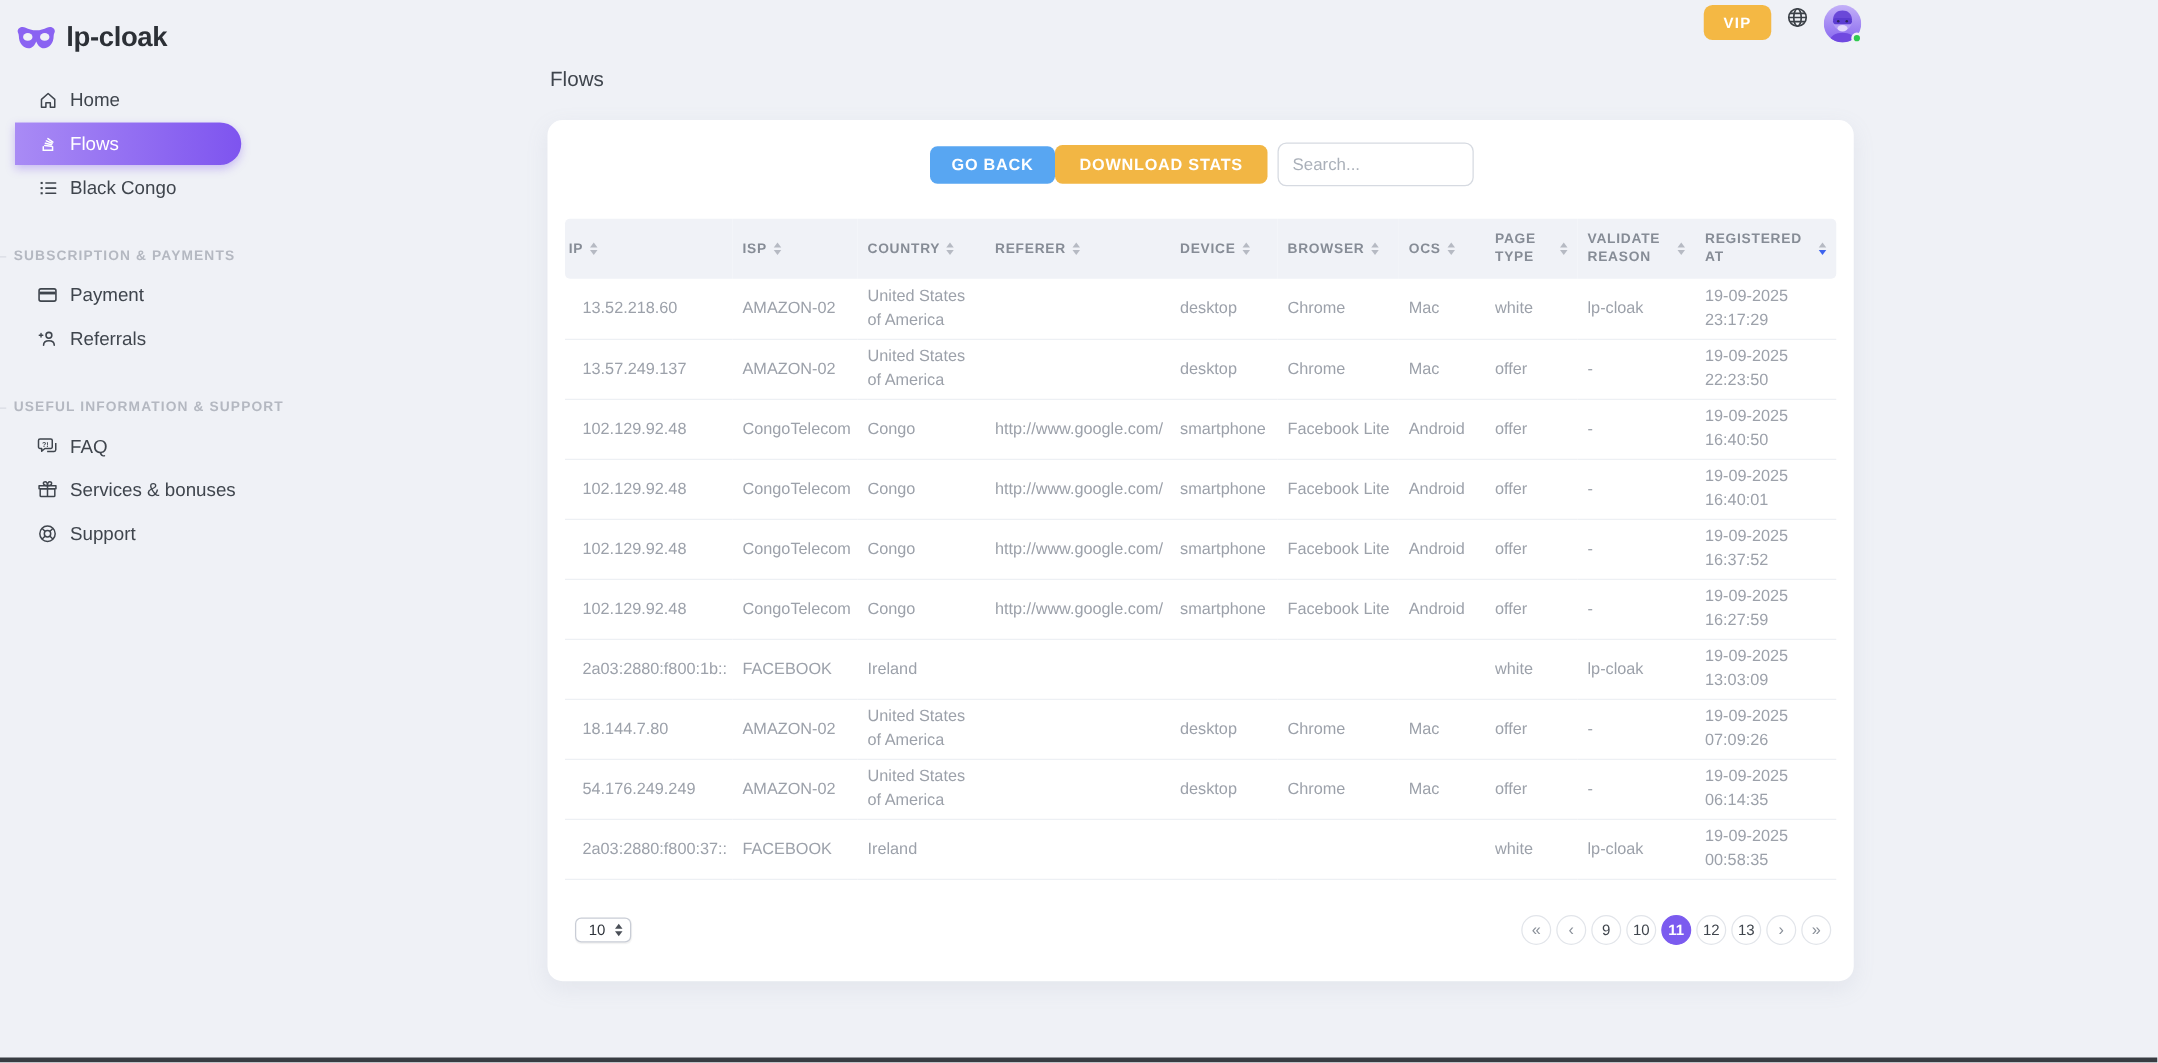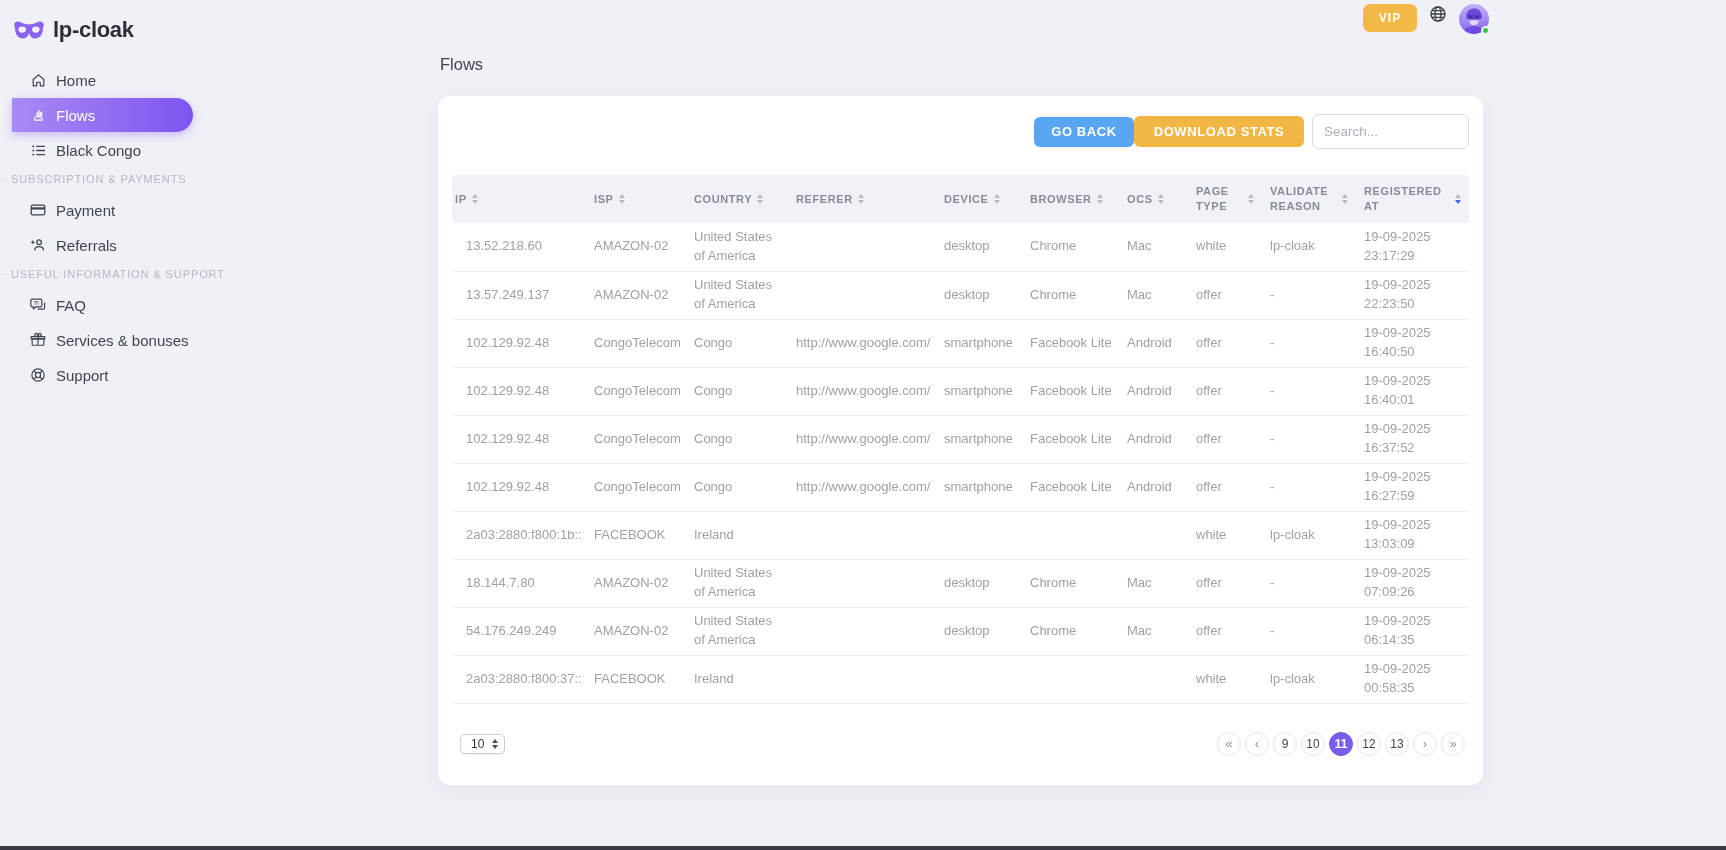--- a/index.html
+++ b/index.html
@@ -9,41 +9,41 @@
   
   .sidebar { position:absolute; left:0; top:0; width:200px; height:100%; }
   .brand { display:flex; align-items:center; gap:8px; padding:12px 0 0 13px; height:48px; cursor:pointer; }
   .brand-name { font-size:22px; font-weight:800; color:#2c3036; letter-spacing:-0.3px; }
   .nav { padding-top:14px; }
   .nav-item { width:181px; height:34px; display:flex; align-items:center; padding-left:17px; margin:1px 12px;
               border-radius:0 17px 17px 0; cursor:pointer; color:#3f454d; font-size:15px; }
   .nav-item .ico { width:18px; height:18px; margin-right:9px; display:flex; align-items:center; justify-content:center; }
   .nav-item.active { background:linear-gradient(90deg,#a98bf5,#7e54ef); color:#fff; font-weight:500;
                      box-shadow:0 3px 8px rgba(126,84,239,.35); }
-  .side-section { display:flex; align-items:center; gap:6px; margin:6px 0 8px 0; color:#b4b8c1;
-                  font-size:11px; font-weight:400; letter-spacing:.9px; white-space:nowrap; }
+  .side-section { display:flex; align-items:center; gap:6px; margin:32px 0 8px 0; color:#b4b8c1;
+                  font-size:11px; font-weight:700; letter-spacing:.9px; white-space:nowrap; }
   .side-section::before { content:""; width:5px; height:1px; background:#d9dce3; flex:0 0 auto; }
   .side-section::after { content:""; flex:1; height:1px; background:#dfe2e8; margin-right:14px; }
 
   
   .top-right { position:absolute; left:1363px; top:4px; display:flex; gap:11px; }
   .vip-btn { width:54px; height:28px; border:none; border-radius:7px; background:#f4b844; color:#fff;
              font-family:inherit; font-size:12px; font-weight:700; letter-spacing:1px; cursor:pointer; }
   .globe { width:20px; height:20px; cursor:pointer; display:flex; }
   .avatar-wrap { position:relative; width:30px; height:30px; cursor:pointer; }
   .avatar-wrap svg { border-radius:50%; display:block; }
   .status-dot { position:absolute; right:-1px; bottom:-1px; width:9px; height:9px; border-radius:50%;
                 background:#2fc94f; border:2px solid #eff1f6; }
 
   
   .page-title { position:absolute; left:440px; top:55px; font-size:16.5px; font-weight:500; color:#3f454d; }
   .card { position:absolute; left:438px; top:96px; width:1045px; height:689px; background:#fff;
           border-radius:12px; box-shadow:0 6px 18px rgba(140,145,170,.12); padding:18px 14px 0 14px; }
 
-  .toolbar { display:flex; align-items:center; justify-content:flex-end; height:35px; margin-bottom:26px; }
+  .toolbar { display:flex; align-items:center; justify-content:center; height:35px; margin-bottom:26px; }
   .btn { border:none; border-radius:6px; color:#fff; font-family:inherit; font-size:13px; font-weight:700;
          letter-spacing:.6px; cursor:pointer; }
   .btn-blue { background:#58a6f2; width:100px; height:30px; margin-left:2px; }
   .btn-orange { background:#f2b644; width:170px; height:31px; }
   .tb-right { display:flex; align-items:center; gap:8px; }
   .search { width:157px; height:35px; border:1px solid #d6dae1; border-radius:7px; padding:0 11px;
             font-family:inherit; font-size:13.5px; color:#3f454d; outline:none; background:#fff; }
   .search::placeholder { color:#aab0b9; }
 
   

